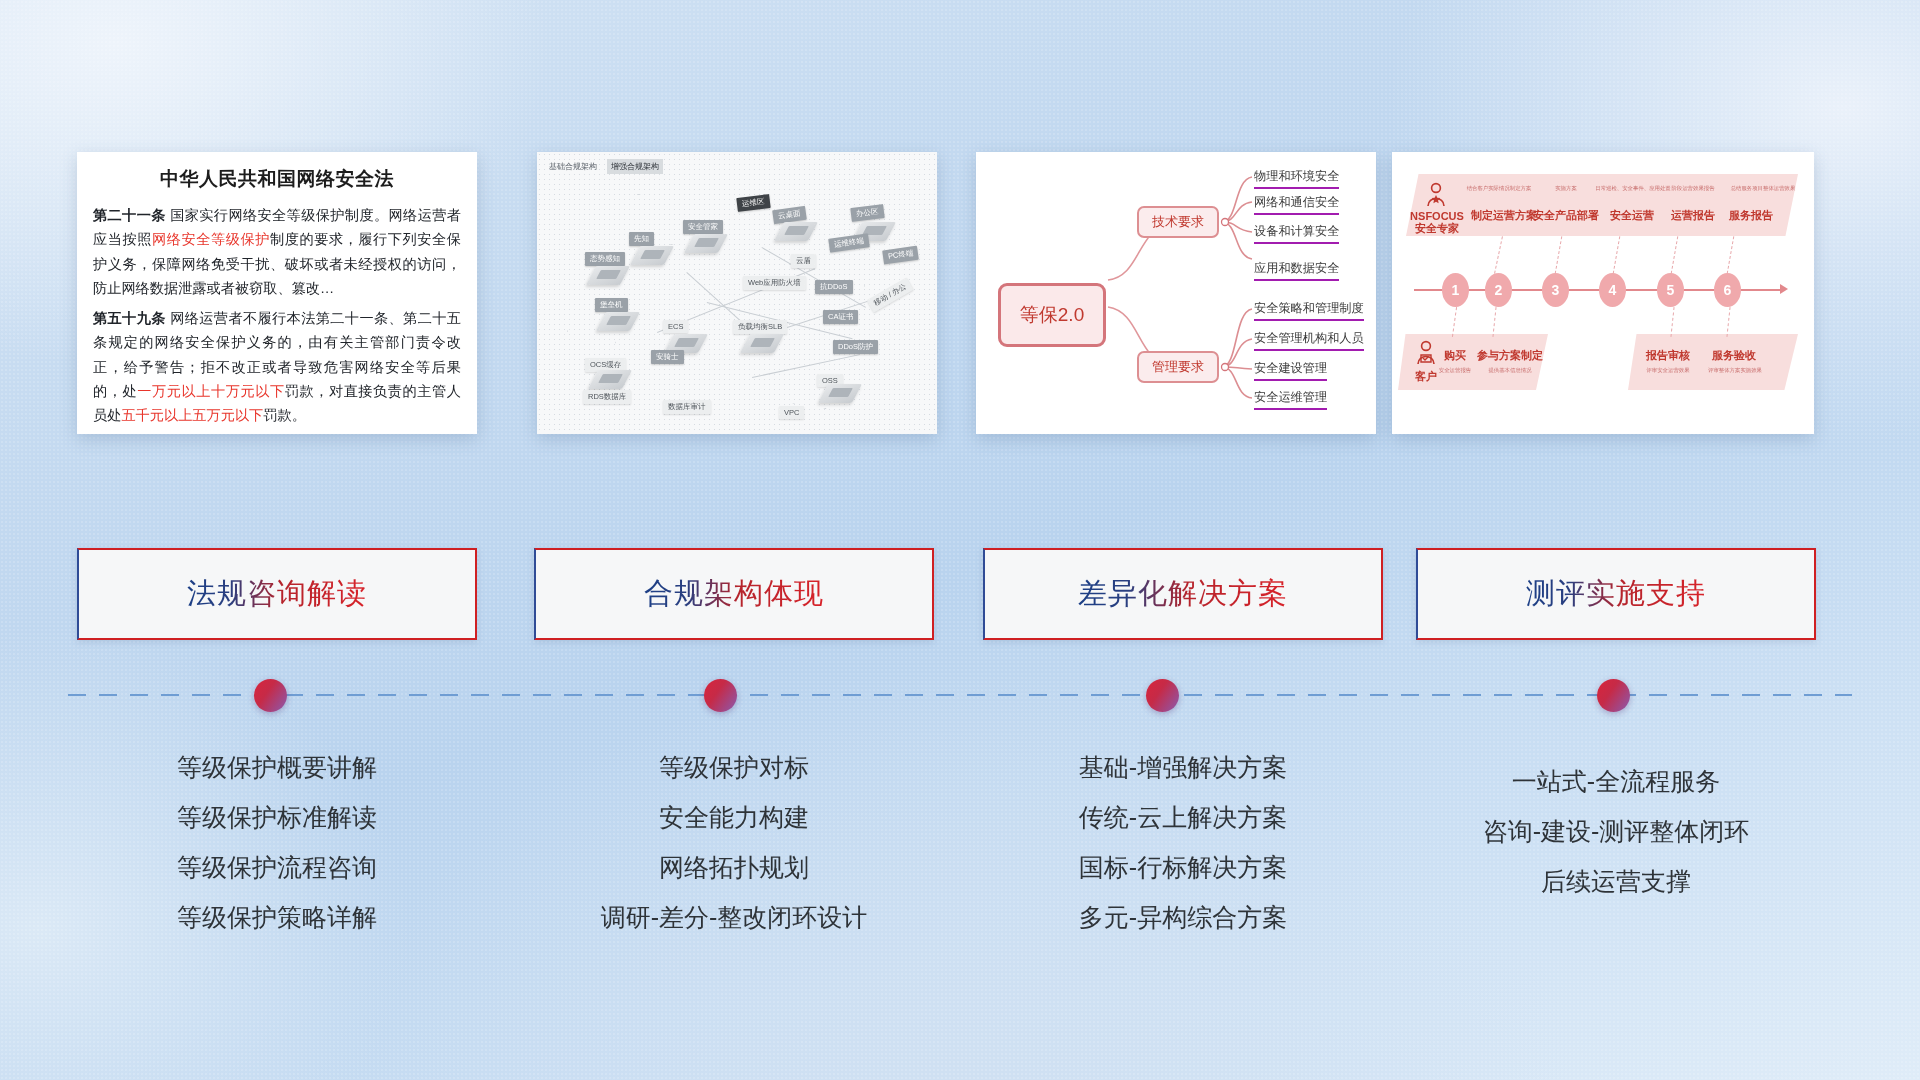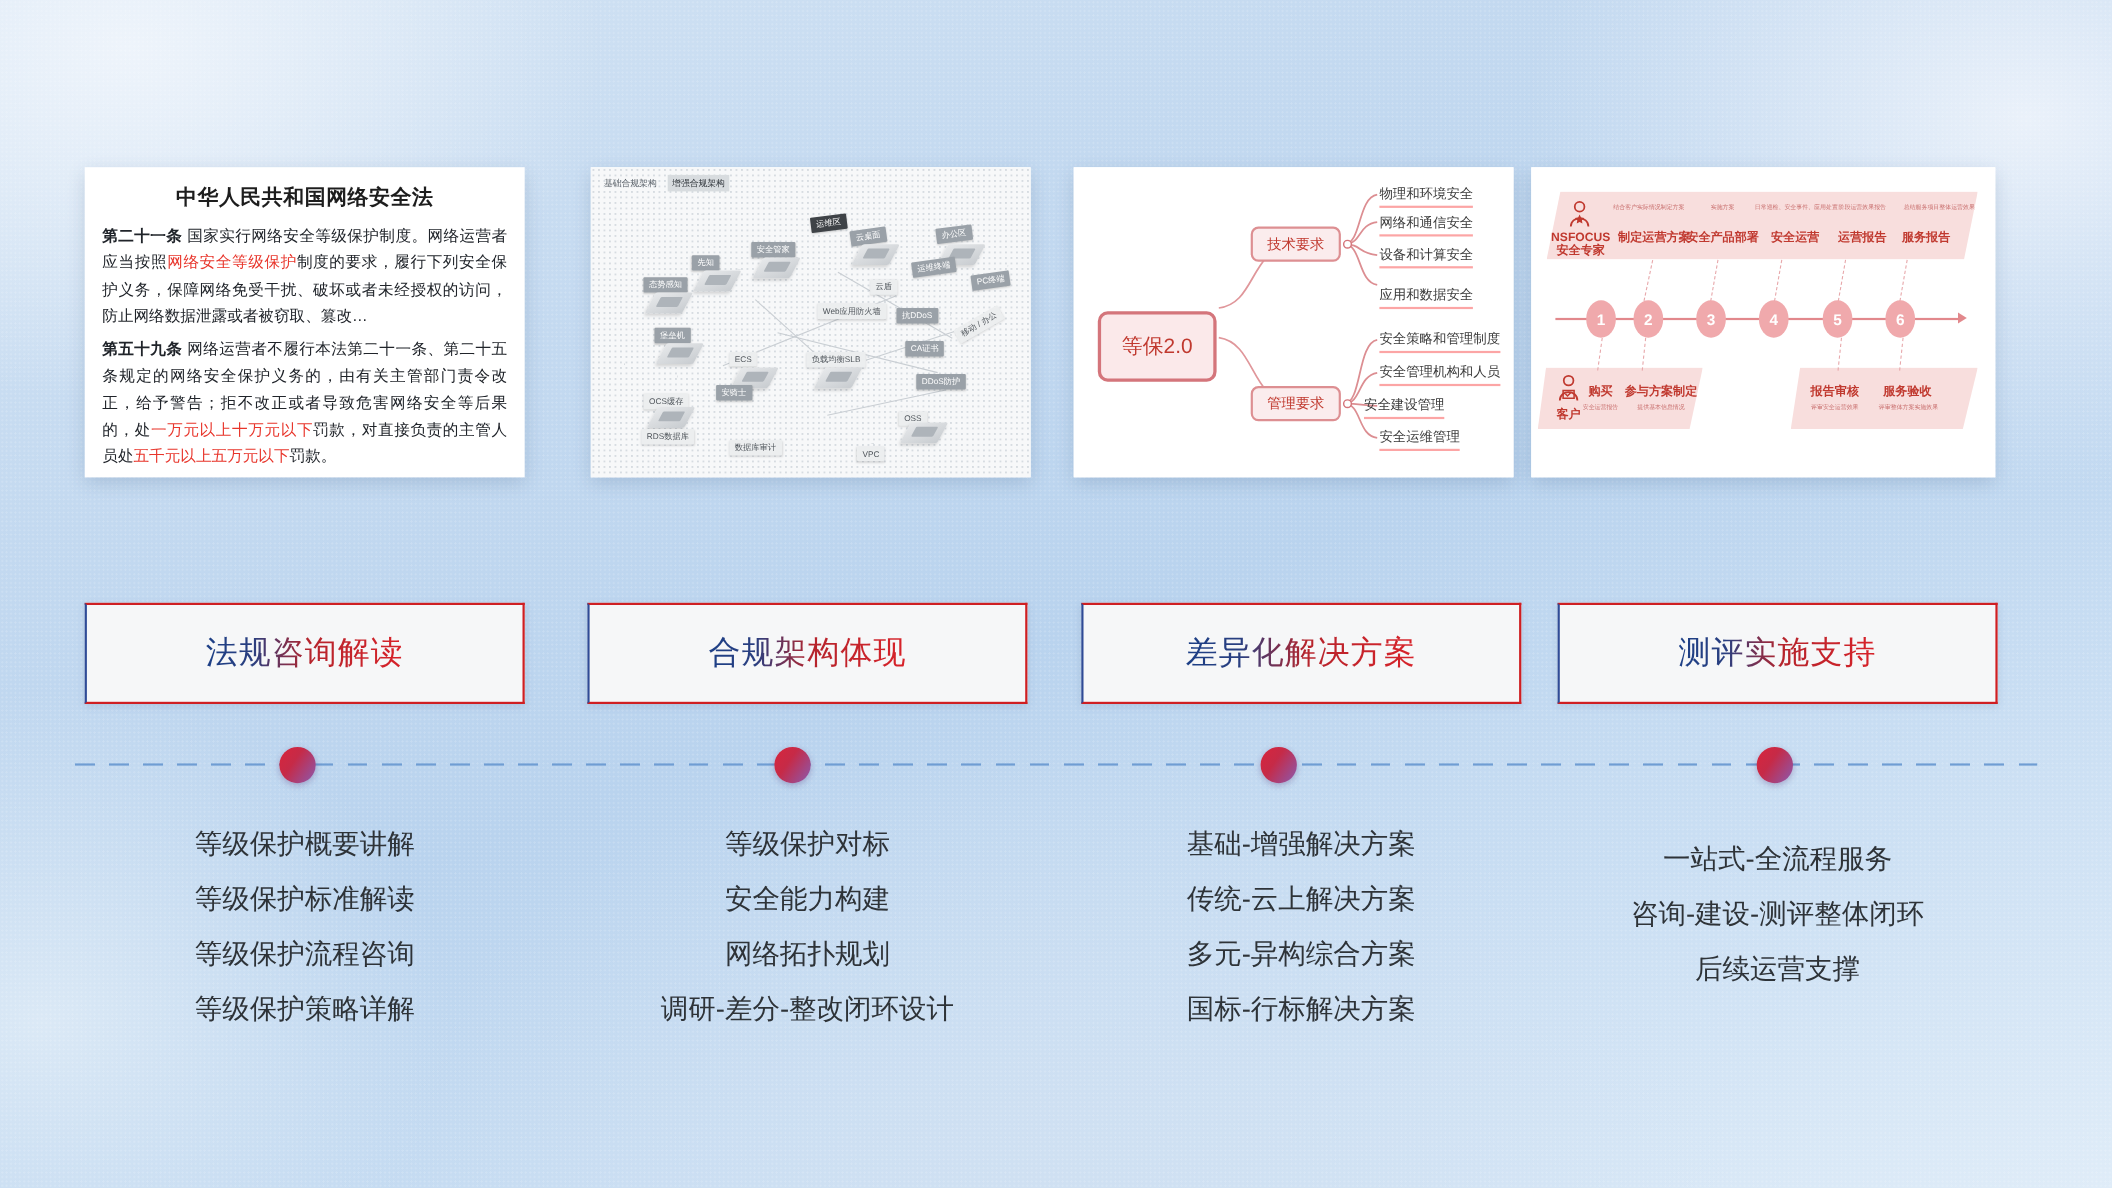--- a/index.html
+++ b/index.html
@@ -60,21 +60,21 @@
 
   
   .mind { position:relative; width:100%; height:100%; background:#fff; }
   .mroot { position:absolute; left:22px; top:131px; width:108px; height:64px;
            border:3px solid #d4757b; border-radius:9px; background:#fbe9ea;
            color:#c0392f; font-size:19px; display:flex; align-items:center; justify-content:center; }
   .mnode { position:absolute; width:82px; height:32px; border:2px solid #dd8f92;
            border-radius:7px; background:#fbeced; color:#c0392f; font-size:13px;
            display:flex; align-items:center; justify-content:center; }
   .mleaf { position:absolute; font-size:12.2px; color:#3a3a3a; white-space:nowrap;
-           padding-bottom:2px; border-bottom:2px solid #fca5a5; }
+           padding-bottom:2px; border-bottom:2px solid #a21caf; }
   .msvg { position:absolute; inset:0; }
 
   
   .tl { position:relative; width:100%; height:100%; background:#fff; padding-top:6px; }
   .band { position:absolute; background:#f8dedd; }
   .band.top { left:14px; top:22px; width:392px; height:62px;
               clip-path:polygon(3.2% 0, 100% 0, 96.8% 100%, 0 100%); }
   .band.b1  { left:6px; top:182px; width:150px; height:56px;
               clip-path:polygon(5% 0, 100% 0, 92% 100%, 0% 100%); }
   .band.b2  { left:236px; top:182px; width:170px; height:56px;
@@ -239,21 +239,21 @@
       <div class="mnode" style="left:161px;top:54px;">技术要求</div>
       <div class="mnode" style="left:161px;top:199px;">管理要求</div>
 
       <div class="mleaf" style="left:278px;top:16px;">物理和环境安全</div>
       <div class="mleaf" style="left:278px;top:42px;">网络和通信安全</div>
       <div class="mleaf" style="left:278px;top:71px;">设备和计算安全</div>
       <div class="mleaf" style="left:278px;top:108px;">应用和数据安全</div>
 
       <div class="mleaf" style="left:278px;top:148px;">安全策略和管理制度</div>
       <div class="mleaf" style="left:278px;top:178px;">安全管理机构和人员</div>
-      <div class="mleaf" style="left:264px;top:208px;">安全建设管理</div>
+      <div class="mleaf" style="left:278px;top:208px;">安全建设管理</div>
       <div class="mleaf" style="left:278px;top:237px;">安全运维管理</div>
     </div>
   </div>
 
   <div class="card" id="card4">
     <div class="tl">
       <div class="band top"></div>
       <div class="band b1"></div>
       <div class="band b2"></div>
 
@@ -345,21 +345,21 @@
   </div>
   <div class="col" id="c2">
     <div>等级保护对标</div>
     <div>安全能力构建</div>
     <div>网络拓扑规划</div>
     <div>调研-差分-整改闭环设计</div>
   </div>
   <div class="col" id="c3">
     <div>基础-增强解决方案</div>
     <div>传统-云上解决方案</div>
+    <div>国标-行标解决方案</div>
     <div>多元-异构综合方案</div>
-    <div>国标-行标解决方案</div>
   </div>
   <div class="col" id="c4">
     <div>一站式-全流程服务</div>
     <div>咨询-建设-测评整体闭环</div>
     <div>后续运营支撑</div>
   </div>
 </div>
 
 </body></html>

